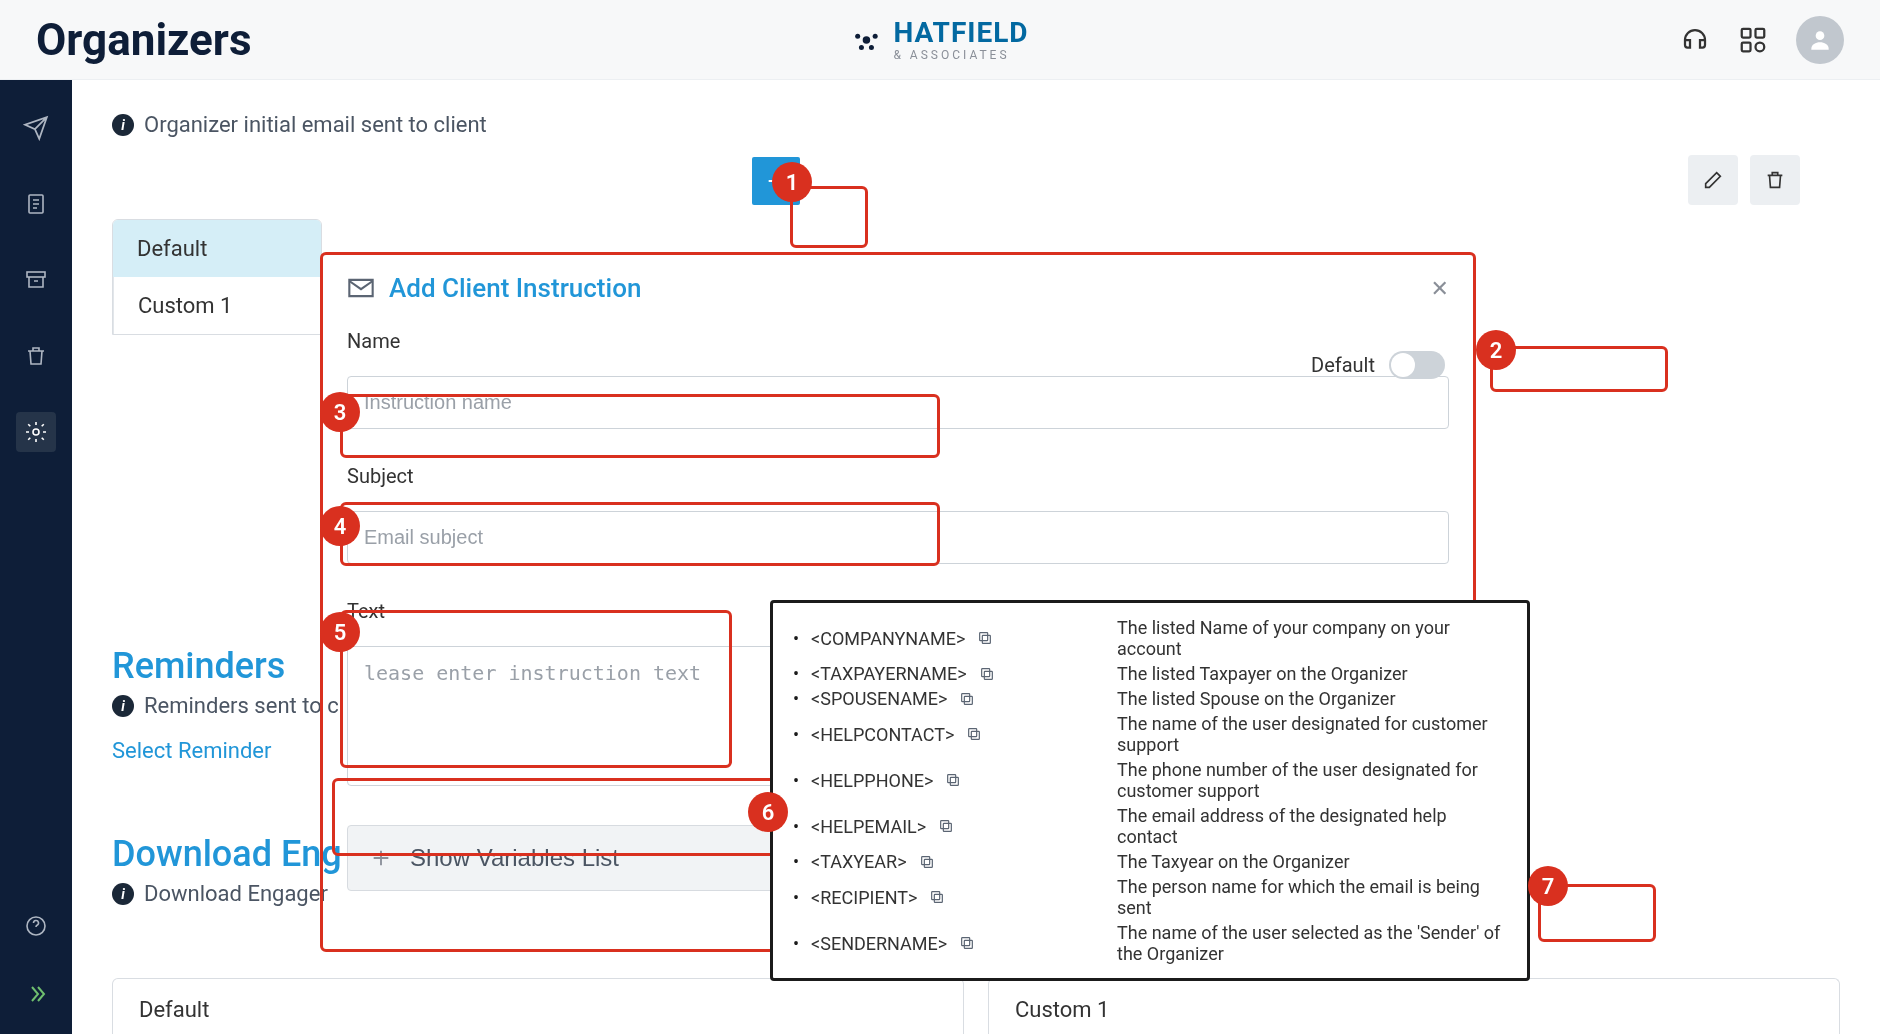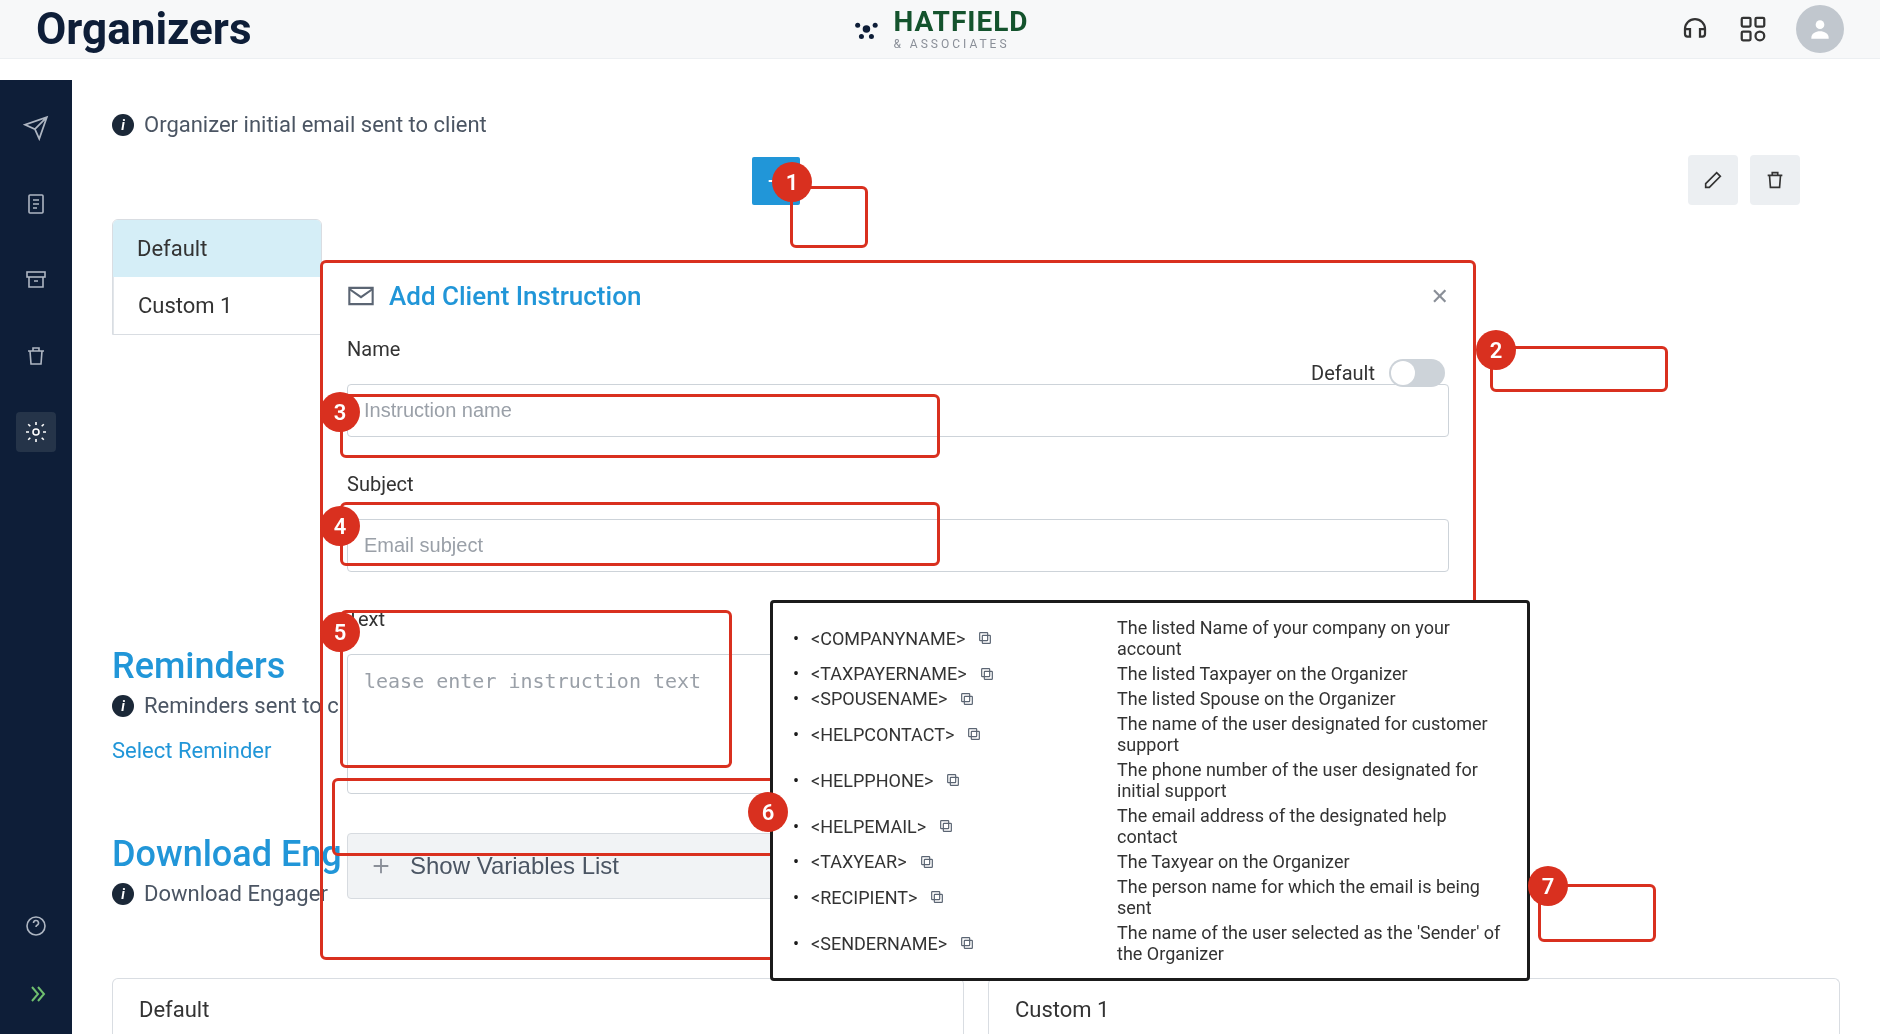--- a/index.html
+++ b/index.html
@@ -7,21 +7,21 @@
     font-family: -apple-system, BlinkMacSystemFont, "Segoe UI", Roboto, Arial, sans-serif;
     background: #fff;
     color: #333;
     width: 1880px;
     height: 1034px;
     overflow: hidden;
     position: relative;
     transform-origin: top left;
   }
   .topbar {
-    height: 59px;
+    height: 80px;
     display: flex;
     align-items: center;
     padding: 0 36px;
     border-bottom: 1px solid #eceff2;
     background: #f7f8f9;
   }
   .page-title {
     font-size: 44px;
     font-weight: 700;
     color: #0e1e38;
@@ -33,21 +33,21 @@
     display: flex;
     align-items: center;
     gap: 12px;
     color: #0e1e38;
   }
   .brand-icon {
     color: #0e1e38;
     font-size: 30px;
   }
   .brand-text { display: flex; flex-direction: column; line-height:1; }
-  .brand-name { font-size: 28px; font-weight: 700; letter-spacing: 1px; color:#14532d;}
+  .brand-name { font-size: 28px; font-weight: 700; letter-spacing: 1px; color:#0369a1;}
   .brand-sub { font-size: 12px; color:#8a8f98; letter-spacing:3px; margin-top:2px;}
   .topbar-right {
     margin-left: auto;
     display: flex;
     align-items: center;
     gap: 28px;
   }
   .top-icon { width: 30px; height:30px; color:#5b6573; display:flex; align-items:center; justify-content:center;}
   .avatar {
     width: 48px; height:48px; border-radius:50%; background:#c1c7ce; display:flex;align-items:center;justify-content:center;color:#fff;
@@ -97,21 +97,21 @@
   .template-actions { position:absolute; right:40px; display:flex; gap:12px;}
   .icon-btn {
     width:50px;height:50px;background:#eceff2;border:none;display:flex;align-items:center;justify-content:center;border-radius:4px;cursor:pointer;color:#333;
   }
 
   .reminders-block { margin-top:310px;}
   .link-text { color:#2196d8; font-size:22px; cursor:pointer; display:inline-flex;align-items:center;gap:12px;}
 
   .download-block { margin-top:70px;}
   .modal-frame {
-    position:absolute; left:320px; top:260px; width:1156px; border:3px solid #d9301f; border-radius:6px;
+    position:absolute; left:320px; top:252px; width:1156px; border:3px solid #d9301f; border-radius:6px;
     height:700px;
   }
   .modal-header {
     display:flex; align-items:center; padding:18px 24px 8px 24px; gap:14px;
   }
   .modal-title { font-size:26px; font-weight:500; color:#2196d8;}
   .modal-close { margin-left:auto; color:#8a8f98; cursor:pointer; font-size:22px;}
   .field-label { font-size:20px; color:#333; margin:18px 24px 6px 24px;}
   .text-input {
     width:calc(100% - 48px); margin:17px 24px; padding:14px 16px; border:1px solid #cdd3d9; border-radius:4px; font-size:20px; color:#7f1d1d;
@@ -409,21 +409,21 @@
     <div class="vars-row">
       <div class="vars-left">
         <span>&lt;HELPPHONE&gt;</span>
         <span class="copy-icn">
           <svg width="16" height="16" viewBox="0 0 24 24" fill="none" stroke="#5b6573" stroke-width="1.8">
             <rect x="8" y="8" width="12" height="12" rx="1"></rect>
             <rect x="4" y="4" width="12" height="12" rx="1"></rect>
           </svg>
         </span>
       </div>
-      <div>The phone number of the user designated for initial support</div>
+      <div>The phone number of the user designated for customer support</div>
     </div>
     <div class="vars-row">
       <div class="vars-left">
         <span>&lt;HELPEMAIL&gt;</span>
         <span class="copy-icn">
           <svg width="16" height="16" viewBox="0 0 24 24" fill="none" stroke="#5b6573" stroke-width="1.8">
             <rect x="8" y="8" width="12" height="12" rx="1"></rect>
             <rect x="4" y="4" width="12" height="12" rx="1"></rect>
           </svg>
         </span>

